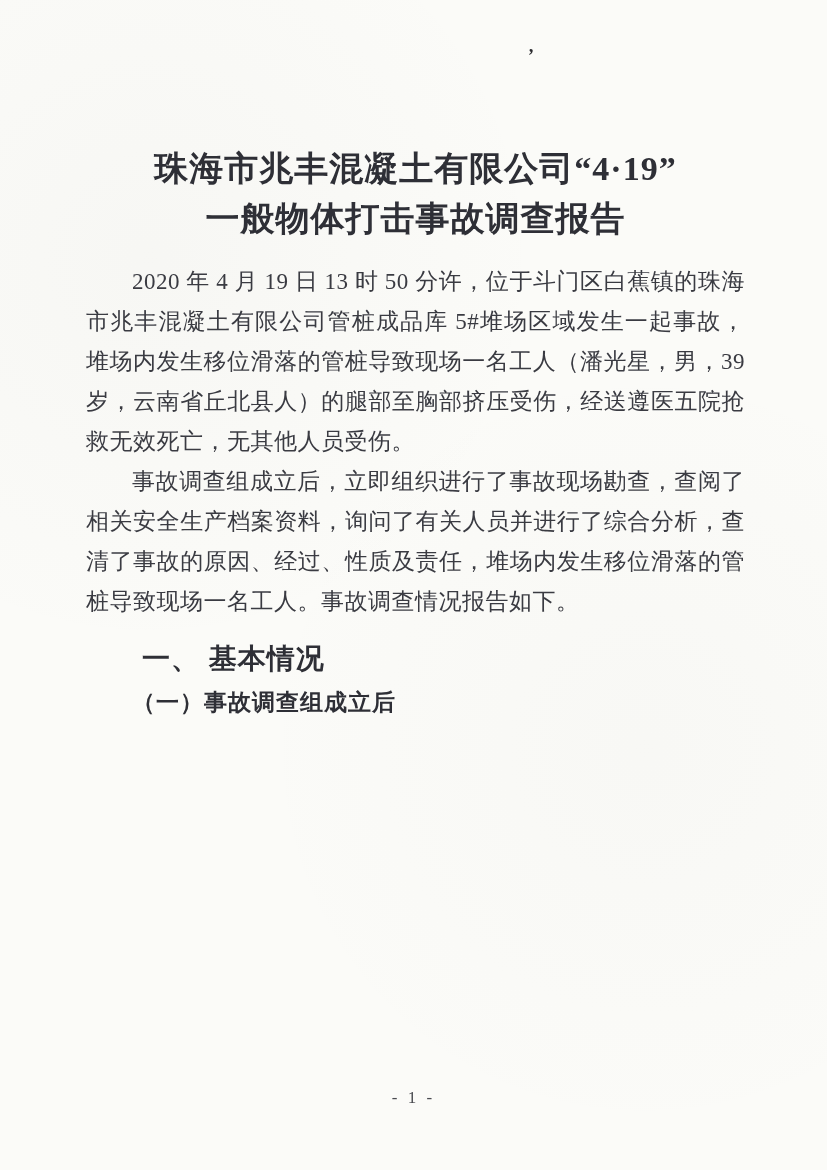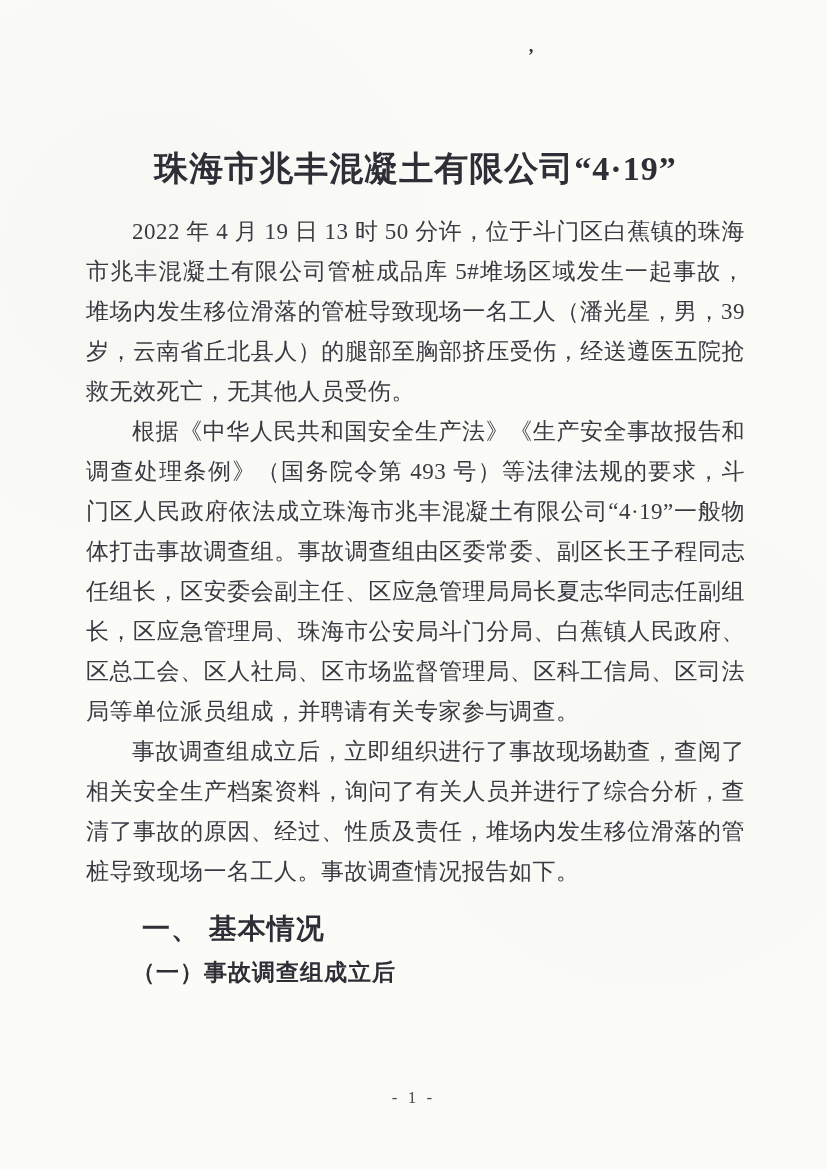--- a/index.html
+++ b/index.html
@@ -84,25 +84,25 @@
 </style>
 </head>
 <body>
 
 <div class="page">
 
   <span class="stray-mark">’</span>
 
   <h1 class="title">
     <span class="title-line">珠海市兆丰混凝土有限公司“4·19”</span>
+    <span class="title-line">一般物体打击事故调查报告</span>
   </h1>
 
-  <p class="body-para">2022 年 4 月 19 日 13 时 50 分许，位于斗门区白蕉镇的珠海市兆丰混凝土有限公司管桩成品库 5#堆场区域发生一起事故，堆场内发生移位滑落的管桩导致现场一名工人（潘光星，男，39 岁，云南省丘北县人）的腿部至胸部挤压受伤，经送遵医五院抢救无效死亡，无其他人员受伤。</p>
+  <p class="body-para">2020 年 4 月 19 日 13 时 50 分许，位于斗门区白蕉镇的珠海市兆丰混凝土有限公司管桩成品库 5#堆场区域发生一起事故，堆场内发生移位滑落的管桩导致现场一名工人（潘光星，男，39 岁，云南省丘北县人）的腿部至胸部挤压受伤，经送遵医五院抢救无效死亡，无其他人员受伤。</p>
 
-  <p class="body-para">根据《中华人民共和国安全生产法》《生产安全事故报告和调查处理条例》（国务院令第 493 号）等法律法规的要求，斗门区人民政府依法成立珠海市兆丰混凝土有限公司“4·19”一般物体打击事故调查组。事故调查组由区委常委、副区长王子程同志任组长，区安委会副主任、区应急管理局局长夏志华同志任副组长，区应急管理局、珠海市公安局斗门分局、白蕉镇人民政府、区总工会、区人社局、区市场监督管理局、区科工信局、区司法局等单位派员组成，并聘请有关专家参与调查。</p>
 
   <p class="body-para">事故调查组成立后，立即组织进行了事故现场勘查，查阅了相关安全生产档案资料，询问了有关人员并进行了综合分析，查清了事故的原因、经过、性质及责任，堆场内发生移位滑落的管桩导致现场一名工人。事故调查情况报告如下。</p>
 
   <h2 class="section-heading">一、 基本情况</h2>
 
   <h3 class="subsection-heading">（一）事故调查组成立后</h3>
 
   <div class="page-number">- 1 -</div>
 
 </div>

